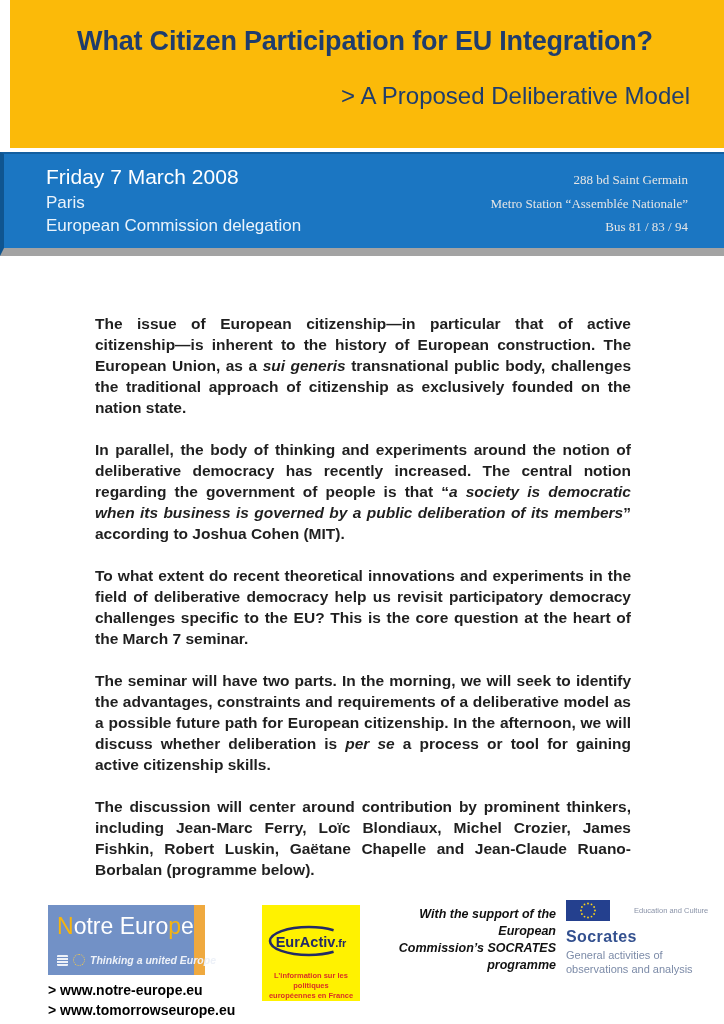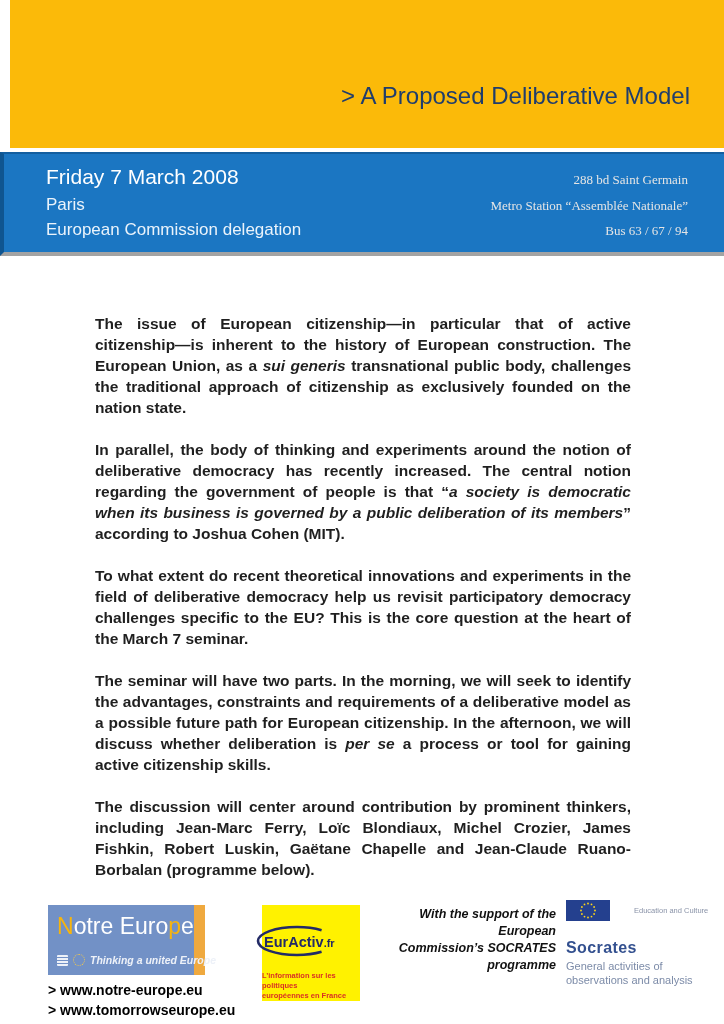--- a/index.html
+++ b/index.html
@@ -13,21 +13,21 @@
     position:absolute;left:30px;right:34px;top:26px;margin:0;
     text-align:center;font-size:27px;font-weight:bold;color:#1F3D6D;letter-spacing:-0.2px;
   }
   .doc-subtitle{
     position:absolute;right:34px;top:82px;margin:0;
     font-size:24px;font-weight:normal;color:#1F3D6D;
   }
   
   .band-blue{
     position:absolute;left:0;right:0;top:152px;height:104px;background:#1B76C2;
-    border-left:4px solid #0F5590;border-top:2px solid #135E9F;border-bottom:4px solid #a3a3a3;
+    border-left:4px solid #0F5590;border-top:2px solid #135E9F;border-bottom:8px solid #a3a3a3;
     box-sizing:border-box;padding:11px 36px 12px 42px;
     display:flex;flex-direction:column;justify-content:space-between;
   }
   .banner-row{display:flex;justify-content:space-between;align-items:baseline;color:#F4F9FD;}
   .banner-left-main{font-size:21px;color:#ffffff;}
   .banner-left{font-size:17px;color:#EAF3FB;}
   .banner-right{font-size:13px;color:#e5e5e5;font-family:Liberation Serif, serif;}
   
   .doc-body{
     position:absolute;left:95px;top:313px;width:536px;
@@ -42,58 +42,59 @@
   .ne-accent{color:#F6B40E;}
   .ne-tagline-row{position:absolute;left:9px;bottom:9px;display:flex;align-items:center;gap:5px;}
   .ne-book-icon{
     width:11px;height:11px;background:#EDF1F8;border-radius:1px;display:inline-block;
     background-image:linear-gradient(#7291C6 1px,transparent 1px);background-size:100% 3px;background-position:0 2px;
   }
   .ne-stars-icon{width:10px;height:10px;border:1px dotted #F4C84B;border-radius:50%;display:inline-block;}
   .ne-tagline{font-size:10.5px;font-style:italic;font-weight:bold;color:#EDF1F8;white-space:nowrap;}
   .ne-links{position:absolute;left:48px;top:980px;font-size:14px;font-weight:bold;color:#000;line-height:20px;}
   .ne-links div{white-space:nowrap;}
-  .euractiv{position:absolute;left:262px;top:905px;width:98px;height:96px;background:#FFF200;}
+  .euractiv{position:absolute;left:262px;top:905px;width:98px;height:96px;background:#FFF200;text-align:center;}
   .ea-swoosh{position:relative;display:inline-block;margin-top:24px;padding:4px 2px;}
   .ea-swoosh svg{position:absolute;left:-6px;top:-4px;}
   .ea-brand{position:relative;font-size:14.5px;font-weight:bold;color:#232B66;white-space:nowrap;}
   .ea-tld{font-size:11px;}
   .ea-tagline{margin-top:16px;font-size:7.5px;line-height:10px;font-weight:bold;color:#D93025;}
   .support{
     position:absolute;left:378px;top:906px;width:178px;text-align:right;
     font-size:12.5px;font-weight:bold;font-style:italic;color:#111;line-height:17px;
   }
   .socrates{position:absolute;left:566px;top:900px;width:152px;}
   .soc-flag-row{display:flex;align-items:center;gap:24px;}
   .eu-flag{width:44px;height:21px;background:#24408E;flex:0 0 auto;}
   .soc-dept{font-size:7.5px;color:#8A93A8;white-space:nowrap;}
-  .soc-name{font-size:16px;font-weight:bold;color:#33508F;margin-top:18px;letter-spacing:0.4px;}
+  .soc-name{font-size:16px;font-weight:bold;color:#33508F;margin-top:7px;letter-spacing:0.4px;}
   .soc-desc{font-size:11px;color:#7C8BA8;line-height:14px;margin-top:2px;}
 </style>
 </head>
 <body>
 
 <div class="page">
 
   <header class="band-yellow">
+    <h1 class="doc-title">What Citizen Participation for EU Integration?</h1>
     <h2 class="doc-subtitle">&gt; A Proposed Deliberative Model</h2>
   </header>
 
   <section class="band-blue">
     <div class="banner-row">
       <span class="banner-left-main">Friday 7 March 2008</span>
       <span class="banner-right">288 bd Saint Germain</span>
     </div>
     <div class="banner-row">
       <span class="banner-left">Paris</span>
       <span class="banner-right">Metro Station “Assemblée Nationale”</span>
     </div>
     <div class="banner-row">
       <span class="banner-left">European Commission delegation</span>
-      <span class="banner-right">Bus 63 / 67 / 94</span>
+      <span class="banner-right">Bus 81 / 83 / 94</span>
     </div>
   </section>
 
   <main class="doc-body">
     <p><span>The issue of European citizenship—in particular that of active citizenship—is inherent to the history of European construction. The European Union, as a </span><i>sui generis</i><span> transnational public body, challenges the traditional approach of citizenship as exclusively founded on the nation state.</span></p>
     <p><span>In parallel, the body of thinking and experiments around the notion of deliberative democracy has recently increased. The central notion regarding the government of people is that “</span><i>a society is democratic when its business is governed by a public deliberation of its members</i><span>” according to Joshua Cohen (MIT).</span></p>
     <p><span>To what extent do recent theoretical innovations and experiments in the field of deliberative democracy help us revisit participatory democracy challenges specific to the EU? This is the core question at the heart of the March 7 seminar.</span></p>
     <p><span>The seminar will have two parts. In the morning, we will seek to identify the advantages, constraints and requirements of a deliberative model as a possible future path for European citizenship. In the afternoon, we will discuss whether deliberation is </span><i>per se</i><span> a process or tool for gaining active citizenship skills.</span></p>
     <p><span>The discussion will center around contribution by prominent thinkers, including Jean-Marc Ferry, Loïc Blondiaux, Michel Crozier, James Fishkin, Robert Luskin, Gaëtane Chapelle and Jean-Claude Ruano-Borbalan (programme below).</span></p>
   </main>

